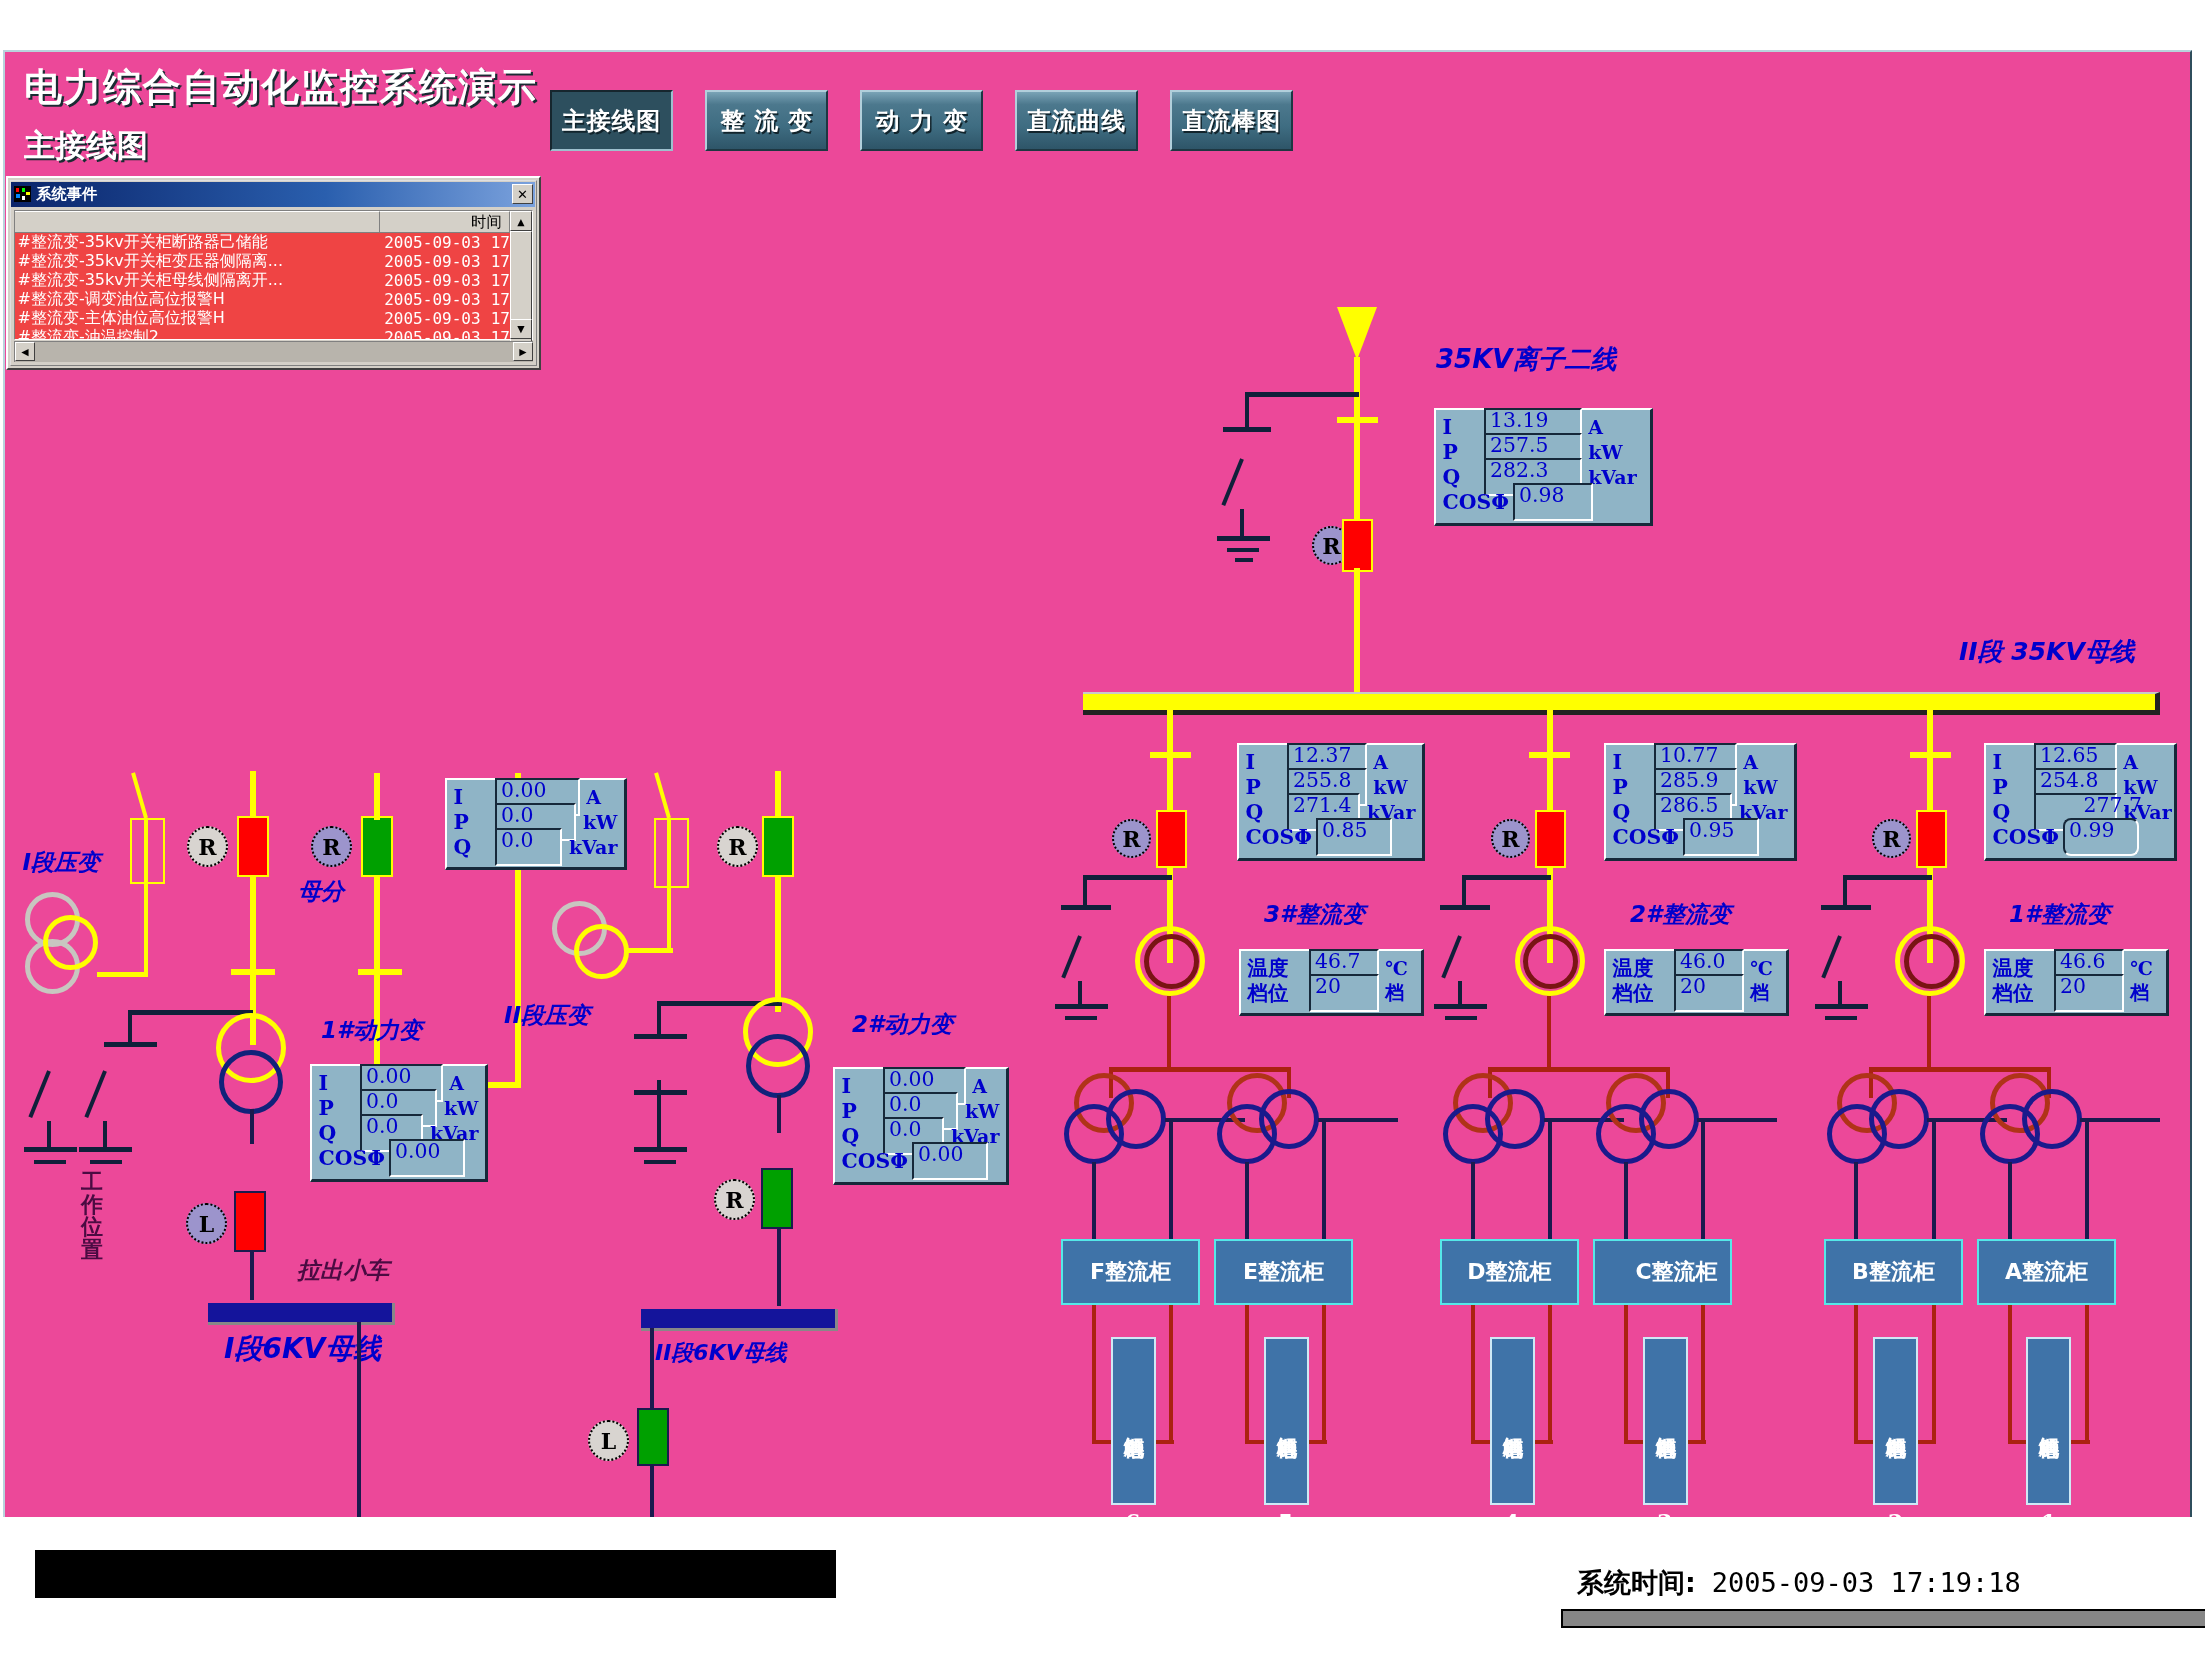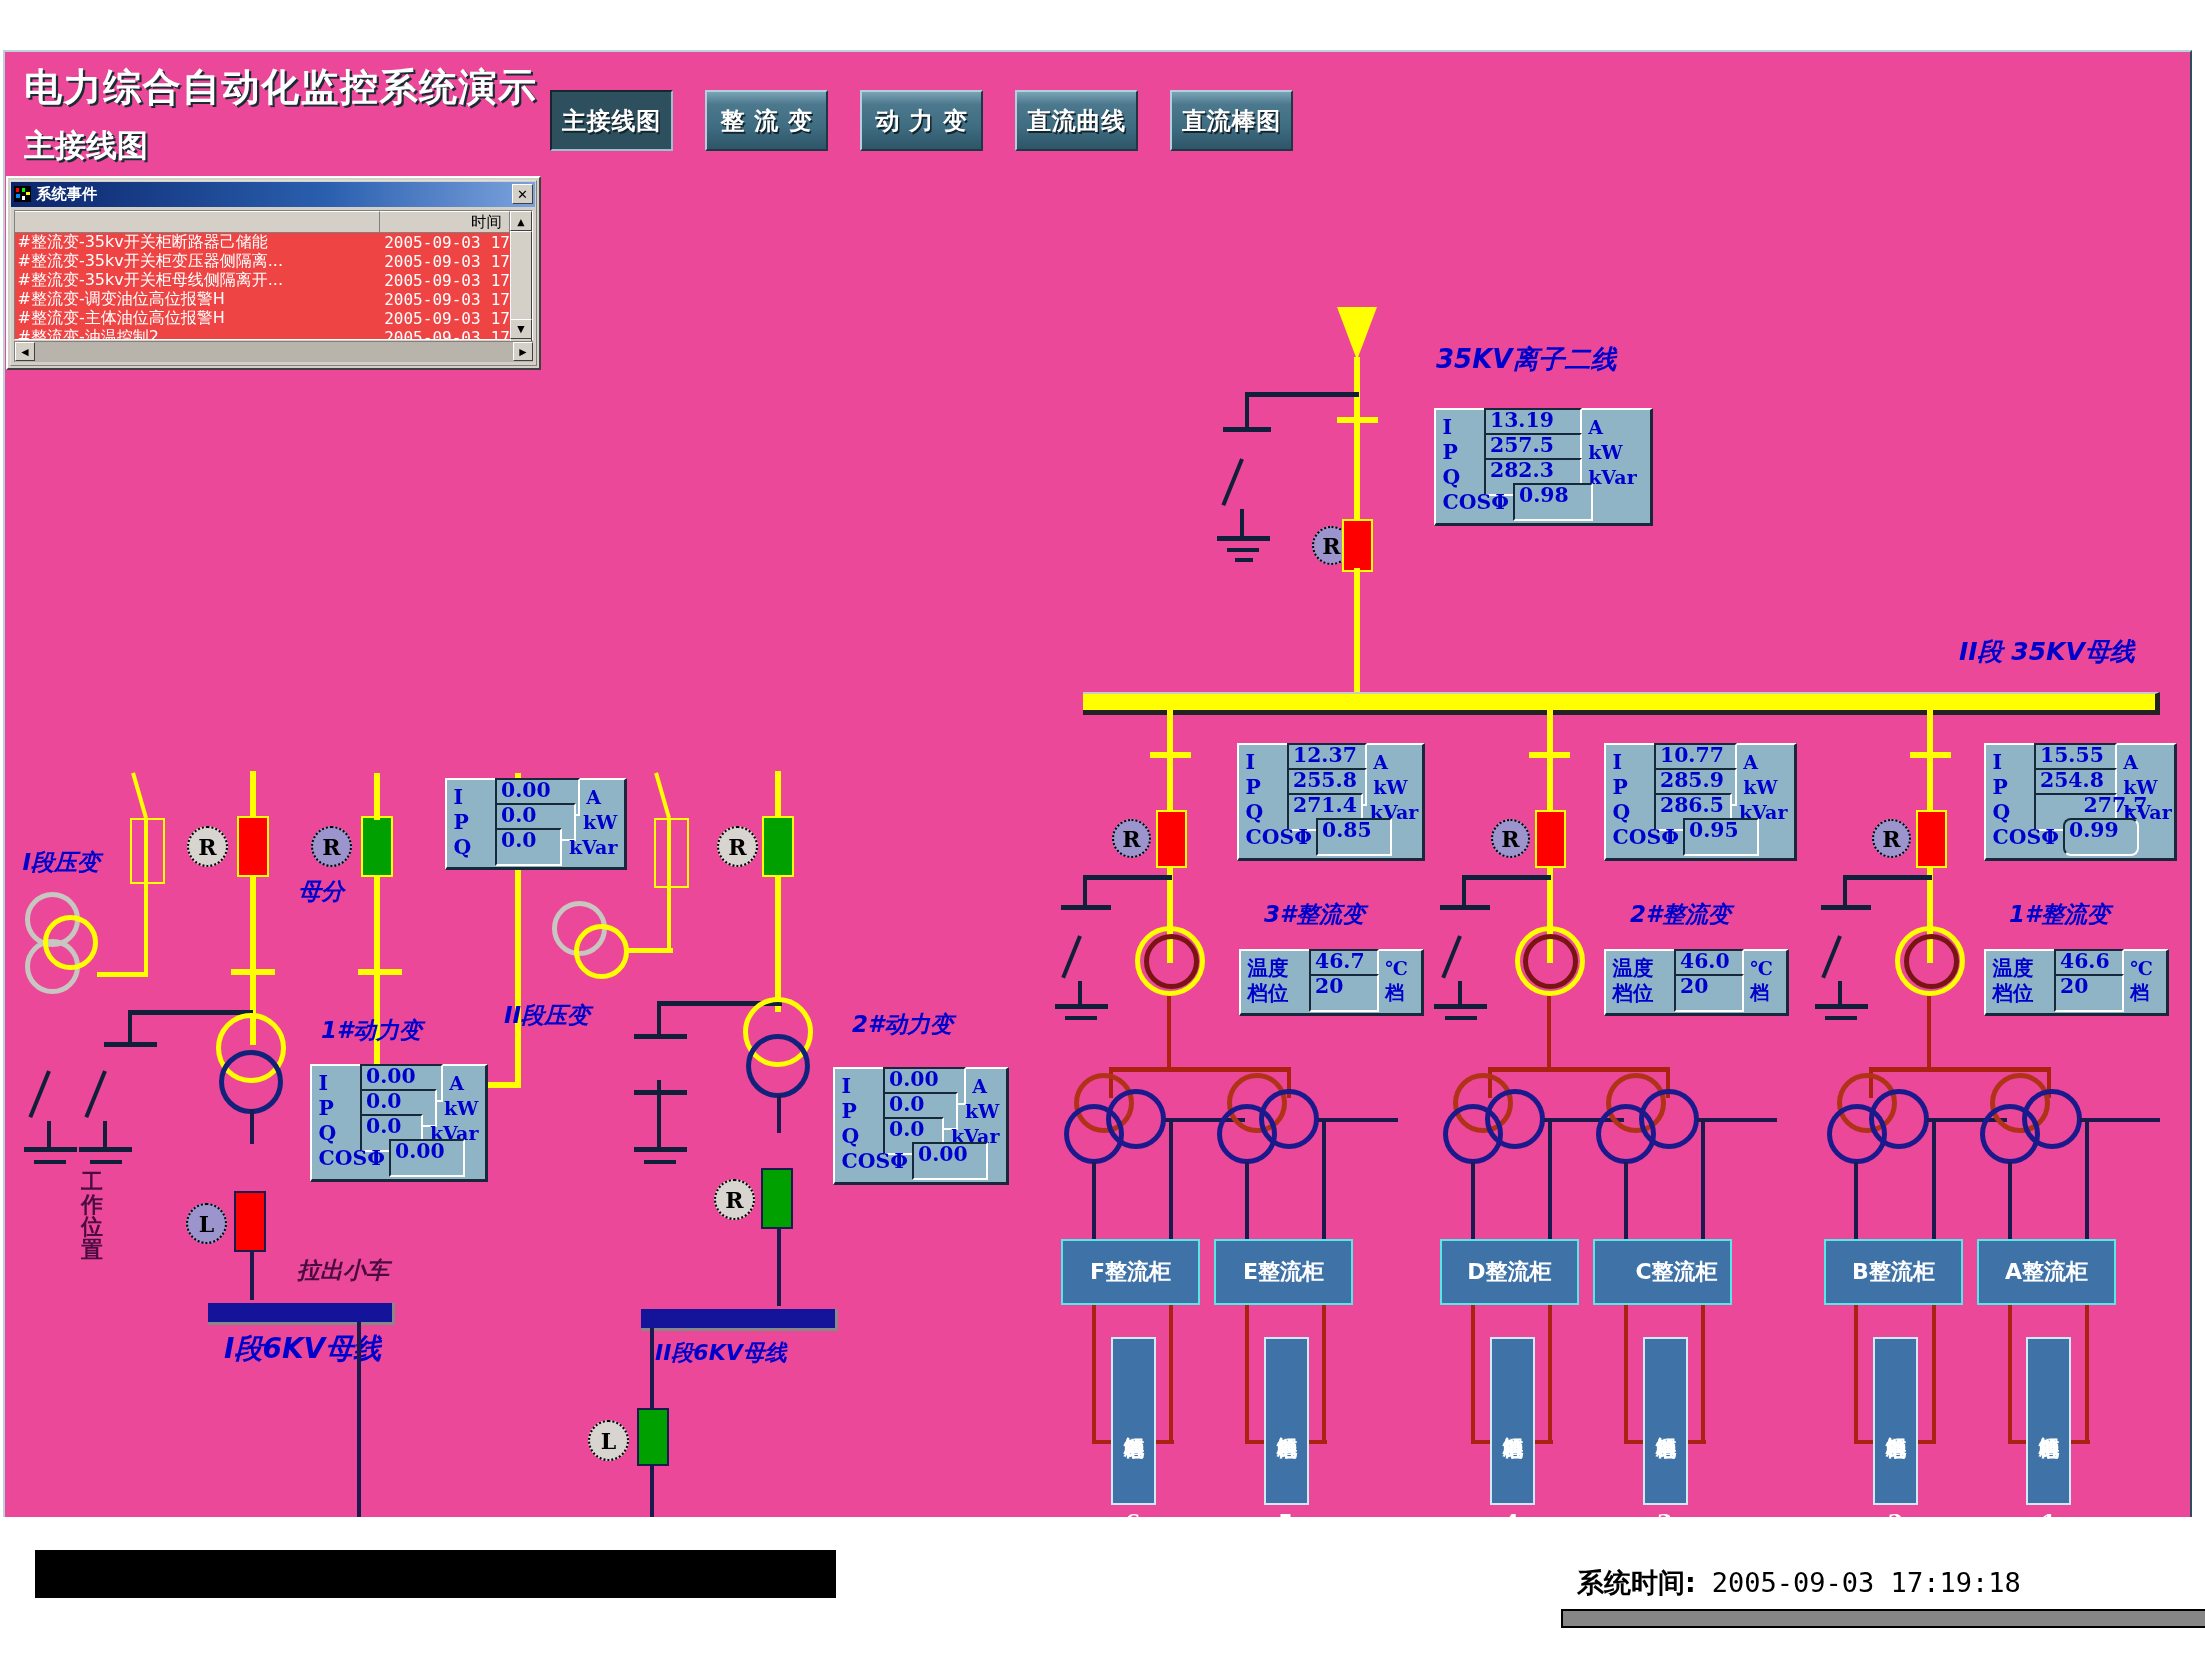--- a/index.html
+++ b/index.html
@@ -71,21 +71,21 @@
   .wy{position:absolute;background:#ffff00;}     
   .wr{position:absolute;background:#aa2211;}     
   .wk{position:absolute;background:#10203a;}     
 
   .panel{position:absolute;background:#8fb4c6;border-top:2.9px solid #ffffff;border-left:2.9px solid #ffffff;
          border-right:3.6px solid #16283a;border-bottom:3.6px solid #16283a;padding:5.1px 6.6px 6.6px 6.6px;box-sizing:border-box;}
   .prow{display:flex;align-items:center;height:23px;margin-bottom:2.2px;}
   .pk{color:#0000cc;font-weight:bold;font-size:20.4px;width:41px;flex:0 0 auto;
       font-family:"DejaVu Serif","Liberation Serif",serif;}
   .pv{background:#8fb4c6;border-top:2.2px solid #16283a;border-left:2.2px solid #16283a;
-      border-right:2.2px solid #ffffff;border-bottom:2.2px solid #ffffff;color:#0000cc;font-weight:bold;
+      border-right:2.2px solid #ffffff;border-bottom:2.2px solid #ffffff;color:#0000cc;font-weight:normal;
       font-size:20.4px;padding:0 4.4px;box-sizing:border-box;height:38px;line-height:20.4px;
       font-family:"DejaVu Serif","Liberation Serif",serif;text-align:left;}
   .pu{color:#0000cc;font-weight:bold;font-size:19px;margin-left:6.6px;font-family:"DejaVu Serif","Liberation Serif",serif;}
 
   .bk{position:absolute;box-sizing:border-box;}           
   .bk.red{background:#ff0000;border:2.2px solid #ffff00;}
   .bk.green{background:#00a000;border:2.2px solid #ffff00;}
   .bk.redb{background:#ff0000;border:2.2px solid #1a1a4e;}
   .bk.greenb{background:#00a000;border:2.2px solid #1a1a4e;}
   .bk.hollow{background:transparent;border:2.9px solid #ffff00;}
@@ -299,21 +299,21 @@
   <div class="coil" style="left:1890px;top:874px;width:70px;height:70px;border:5.8px solid #ffff00;"></div>
   <div class="coil" style="left:1899px;top:882px;width:55px;height:55px;border:5.1px solid #7a1414;"></div>
   <div class="wr" style="left:1922px;top:944px;width:4.4px;height:73px;"></div>
   <div class="wr" style="left:1864px;top:1015px;width:182px;height:4.4px;"></div>
   <div class="wr" style="left:1864px;top:1015px;width:4.4px;height:31px;"></div>
   <div class="wr" style="left:2042px;top:1015px;width:4.4px;height:31px;"></div>
 
   <div class="panel" style="left:1979px;top:691px;width:193px;">
     <div class="prow">
         <span class="pk">I</span>
-        <span class="pv" style="width:83px;">15.55</span>
+        <span class="pv" style="width:83px;">12.65</span>
         <span class="pu">A</span>
       </div>
     <div class="prow">
         <span class="pk">P</span>
         <span class="pv" style="width:83px;">254.8</span>
         <span class="pu">kW</span>
       </div>
     <div class="prow">
         <span class="pk">Q</span>
         <span class="pv" style="width:83px;padding-left:48px;">277.7</span>

